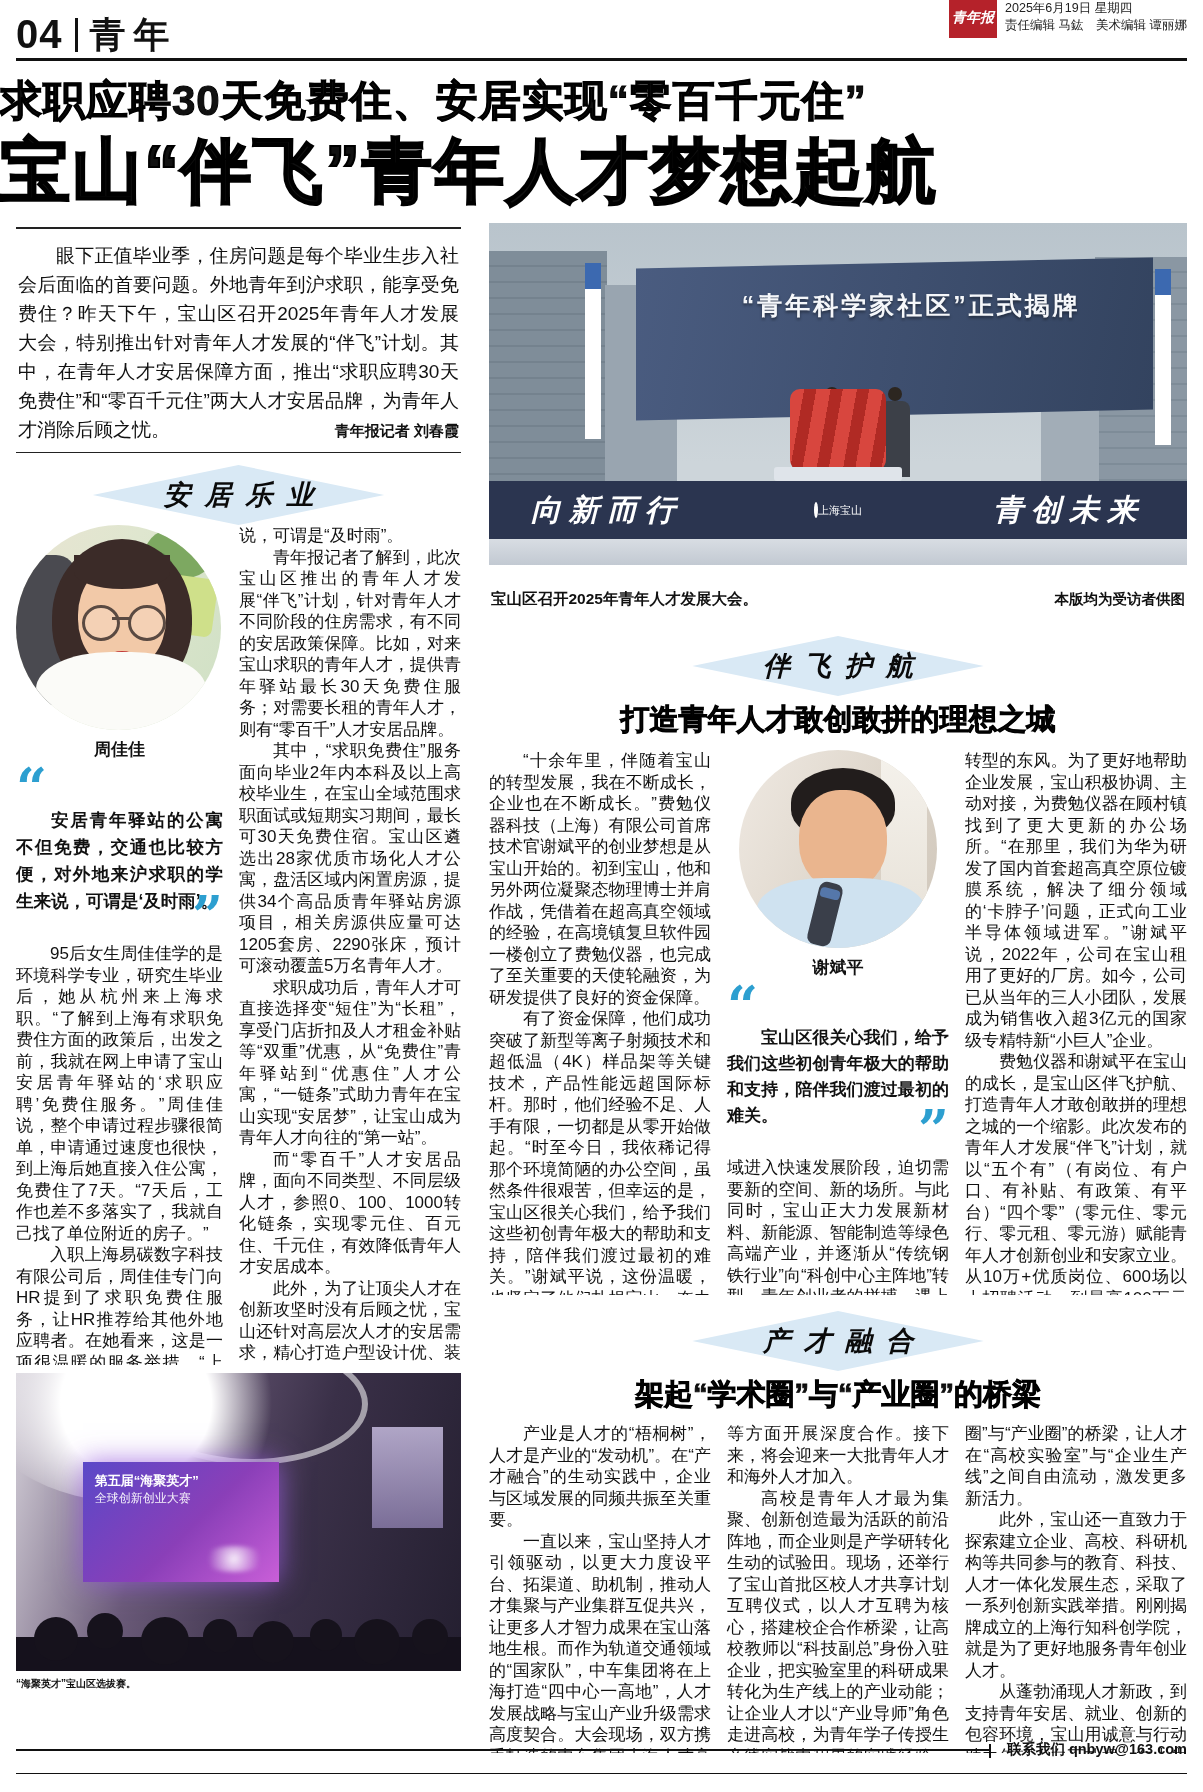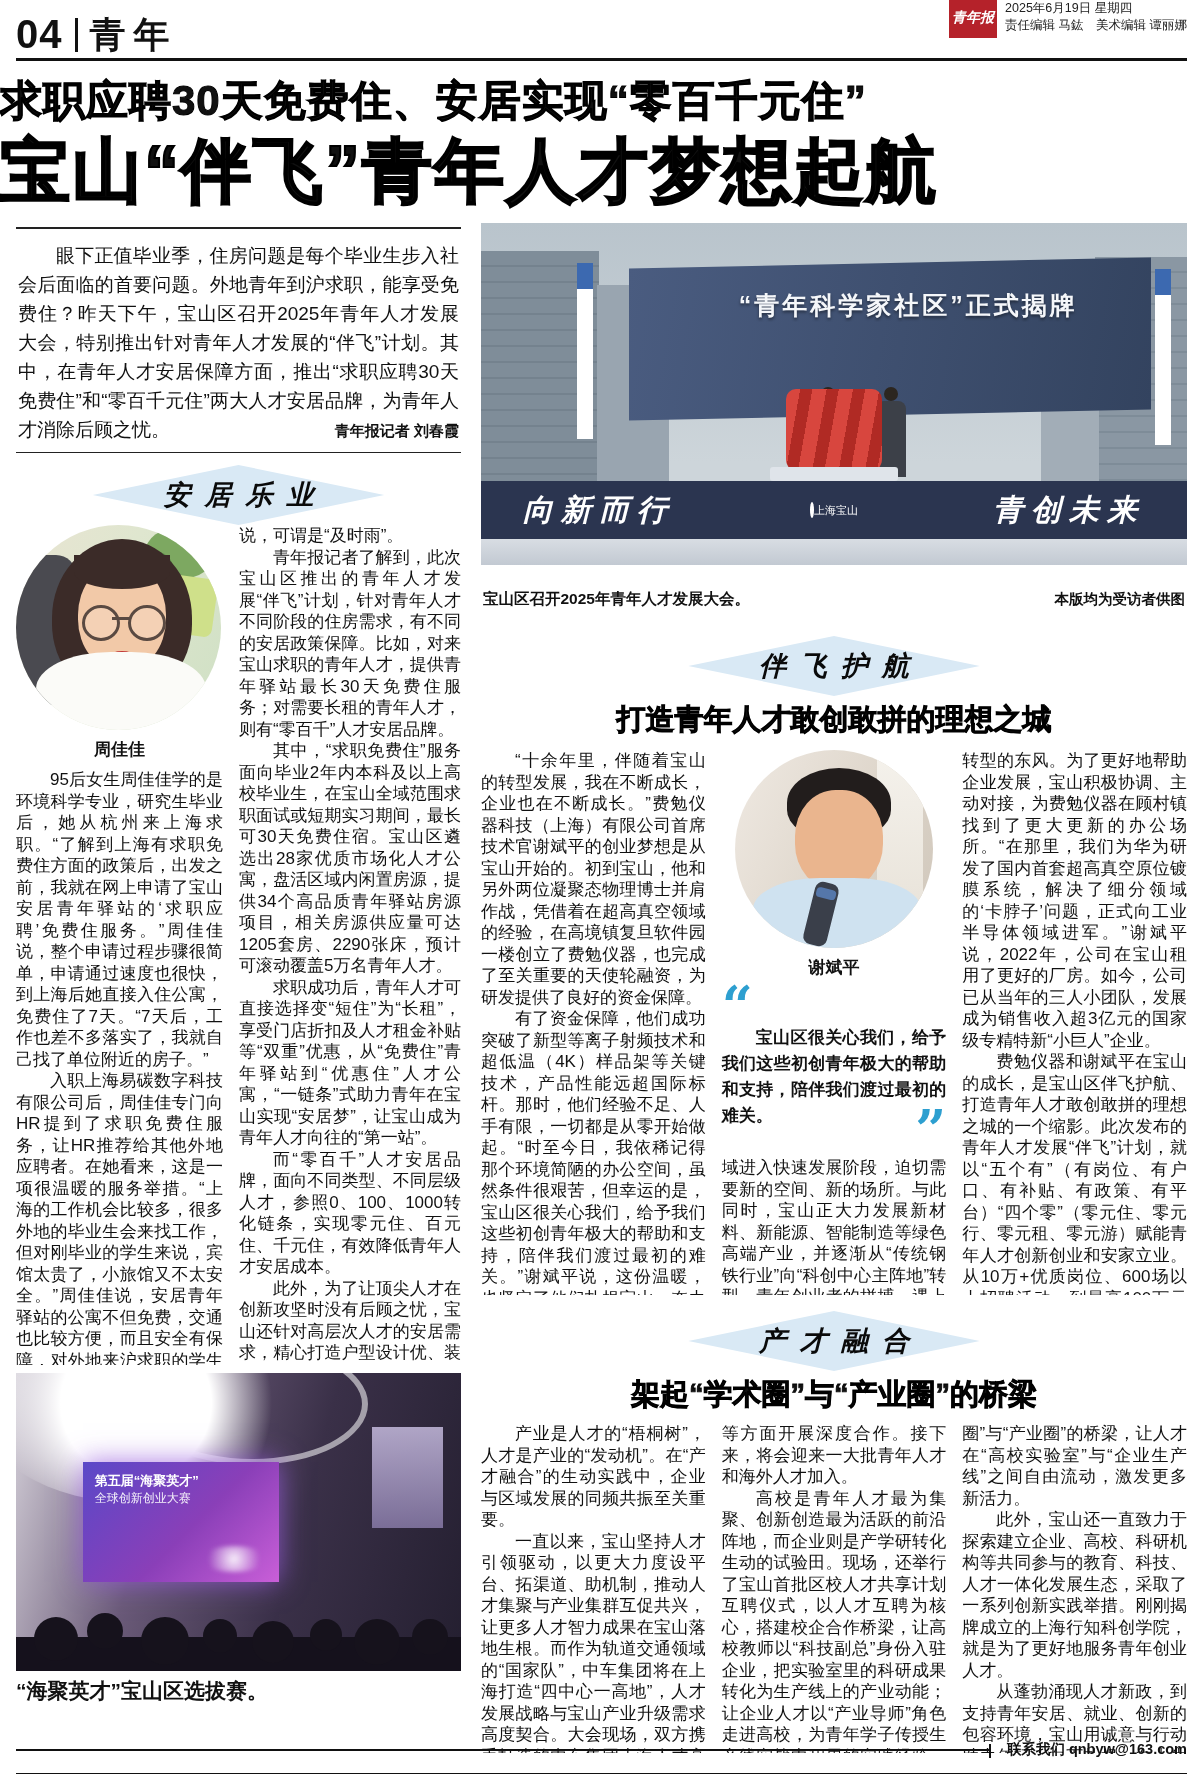--- a/index.html
+++ b/index.html
@@ -18,21 +18,21 @@
         text-align:center;letter-spacing:0;}
   .dateblock{margin-left:8px;font-size:12.5px;line-height:17px;color:#222;}
   .rule-thick{margin:4px 16px 0 16px;border-top:3px solid #111;}
 
   
   .headline{text-align:left;}
   .kicker{margin-top:16px;font-size:42px;line-height:48px;font-weight:800;-webkit-text-stroke:1px #000;letter-spacing:1px;}
   .title{margin:6px 0 0 0;font-size:70px;line-height:80px;font-weight:900;-webkit-text-stroke:2.2px #000;letter-spacing:2px;}
 
   
-  .grid{display:flex;gap:20px;margin:12px 16px 0 16px;}
+  .grid{display:flex;gap:28px;margin:12px 16px 0 16px;}
   .colL{width:445px;flex:none;}
   .colR{flex:1;min-width:0;}
 
   
   .intro{border-top:2px solid #222;border-bottom:1px solid #222;padding:12px 2px 8px 2px;margin-top:4px;}
   .intro p{margin:0;font-size:19px;line-height:29px;text-align:justify;text-indent:2em;}
   .byline{font-weight:bold;font-size:15px;text-align:right;margin-top:-27px;line-height:27px;}
 
   
   .tag-wrap{position:relative;width:310px;height:60px;margin:12px auto 0 auto;}
@@ -136,21 +136,21 @@
   .pl-band{position:absolute;left:0;right:0;bottom:0;height:34px;background:#15111c;}
   .head{position:absolute;background:#16121c;border-radius:50%;}
   .hA{left:4%;bottom:10px;width:44px;height:44px;}
   .hB{left:16%;bottom:22px;width:36px;height:36px;}
   .hC{left:28%;bottom:6px;width:48px;height:48px;}
   .hD{left:42%;bottom:18px;width:34px;height:34px;}
   .hE{left:53%;bottom:8px;width:42px;height:42px;}
   .hF{left:66%;bottom:20px;width:32px;height:32px;}
   .hG{left:76%;bottom:6px;width:46px;height:46px;}
   .hH{left:89%;bottom:16px;width:36px;height:36px;}
-  .cap-left{font-weight:bold;font-size:21px;margin-top:6px;}
+  .cap-left{font-weight:bold;font-size:10px;margin-top:6px;}
 
   
   .s2head{margin-top:26px;}
   .s3head{margin-top:16px;}
 
   
   .footer{position:absolute;left:16px;right:16px;bottom:18px;}
   .f-row{display:flex;align-items:center;}
   .f-line{width:985px;border-top:2px solid #111;position:relative;}
   .f-line::after{content:"";position:absolute;right:0;top:-7px;width:2px;height:14px;background:#111;}
@@ -209,20 +209,25 @@
             <span class="hair-z"></span>
             <span class="face-z"></span>
             <span class="fringe-z"></span>
             <span class="glass g1"></span>
             <span class="glass g2"></span>
             <span class="bridge"></span>
             <span class="lips"></span>
             <span class="shirt-z"></span>
           </figure>
           <div class="pname">周佳佳</div>
+          <div class="quote">
+            <span class="q-open"></span>
+            <p class="q-text">安居青年驿站的公寓不但免费，交通也比较方便，对外地来沪求职的学生来说，可谓是‘及时雨’。</p>
+            <span class="q-close"></span>
+          </div>
           <div class="body">
               <p>95后女生周佳佳学的是环境科学专业，研究生毕业后，她从杭州来上海求职。“了解到上海有求职免费住方面的政策后，出发之前，我就在网上申请了宝山安居青年驿站的‘求职应聘’免费住服务。”周佳佳说，整个申请过程步骤很简单，申请通过速度也很快，到上海后她直接入住公寓，免费住了7天。“7天后，工作也差不多落实了，我就自己找了单位附近的房子。”</p>
               <p>入职上海易碳数字科技有限公司后，周佳佳专门向HR提到了求职免费住服务，让HR推荐给其他外地应聘者。在她看来，这是一项很温暖的服务举措。“上海的工作机会比较多，很多外地的毕业生会来找工作，但对刚毕业的学生来说，宾馆太贵了，小旅馆又不太安全。”周佳佳说，安居青年驿站的公寓不但免费，交通也比较方便，而且安全有保障，对外地来沪求职的学生来</p>
             </div>
         </div>
         <div class="c c2 body flush-first">
             <p>说，可谓是“及时雨”。</p>
             <p>青年报记者了解到，此次宝山区推出的青年人才发展“伴飞”计划，针对青年人才不同阶段的住房需求，有不同的安居政策保障。比如，对来宝山求职的青年人才，提供青年驿站最长30天免费住服务；对需要长租的青年人才，则有“零百千”人才安居品牌。</p>
             <p>其中，“求职免费住”服务面向毕业2年内本科及以上高校毕业生，在宝山全域范围求职面试或短期实习期间，最长可30天免费住宿。宝山区遴选出28家优质市场化人才公寓，盘活区域内闲置房源，提供34个高品质青年驿站房源项目，相关房源供应量可达1205套房、2290张床，预计可滚动覆盖5万名青年人才。</p>
             <p>求职成功后，青年人才可直接选择变“短住”为“长租”，享受门店折扣及人才租金补贴等“双重”优惠，从“免费住”青年驿站到“优惠住”人才公寓，“一链条”式助力青年在宝山实现“安居梦”，让宝山成为青年人才向往的“第一站”。</p>

